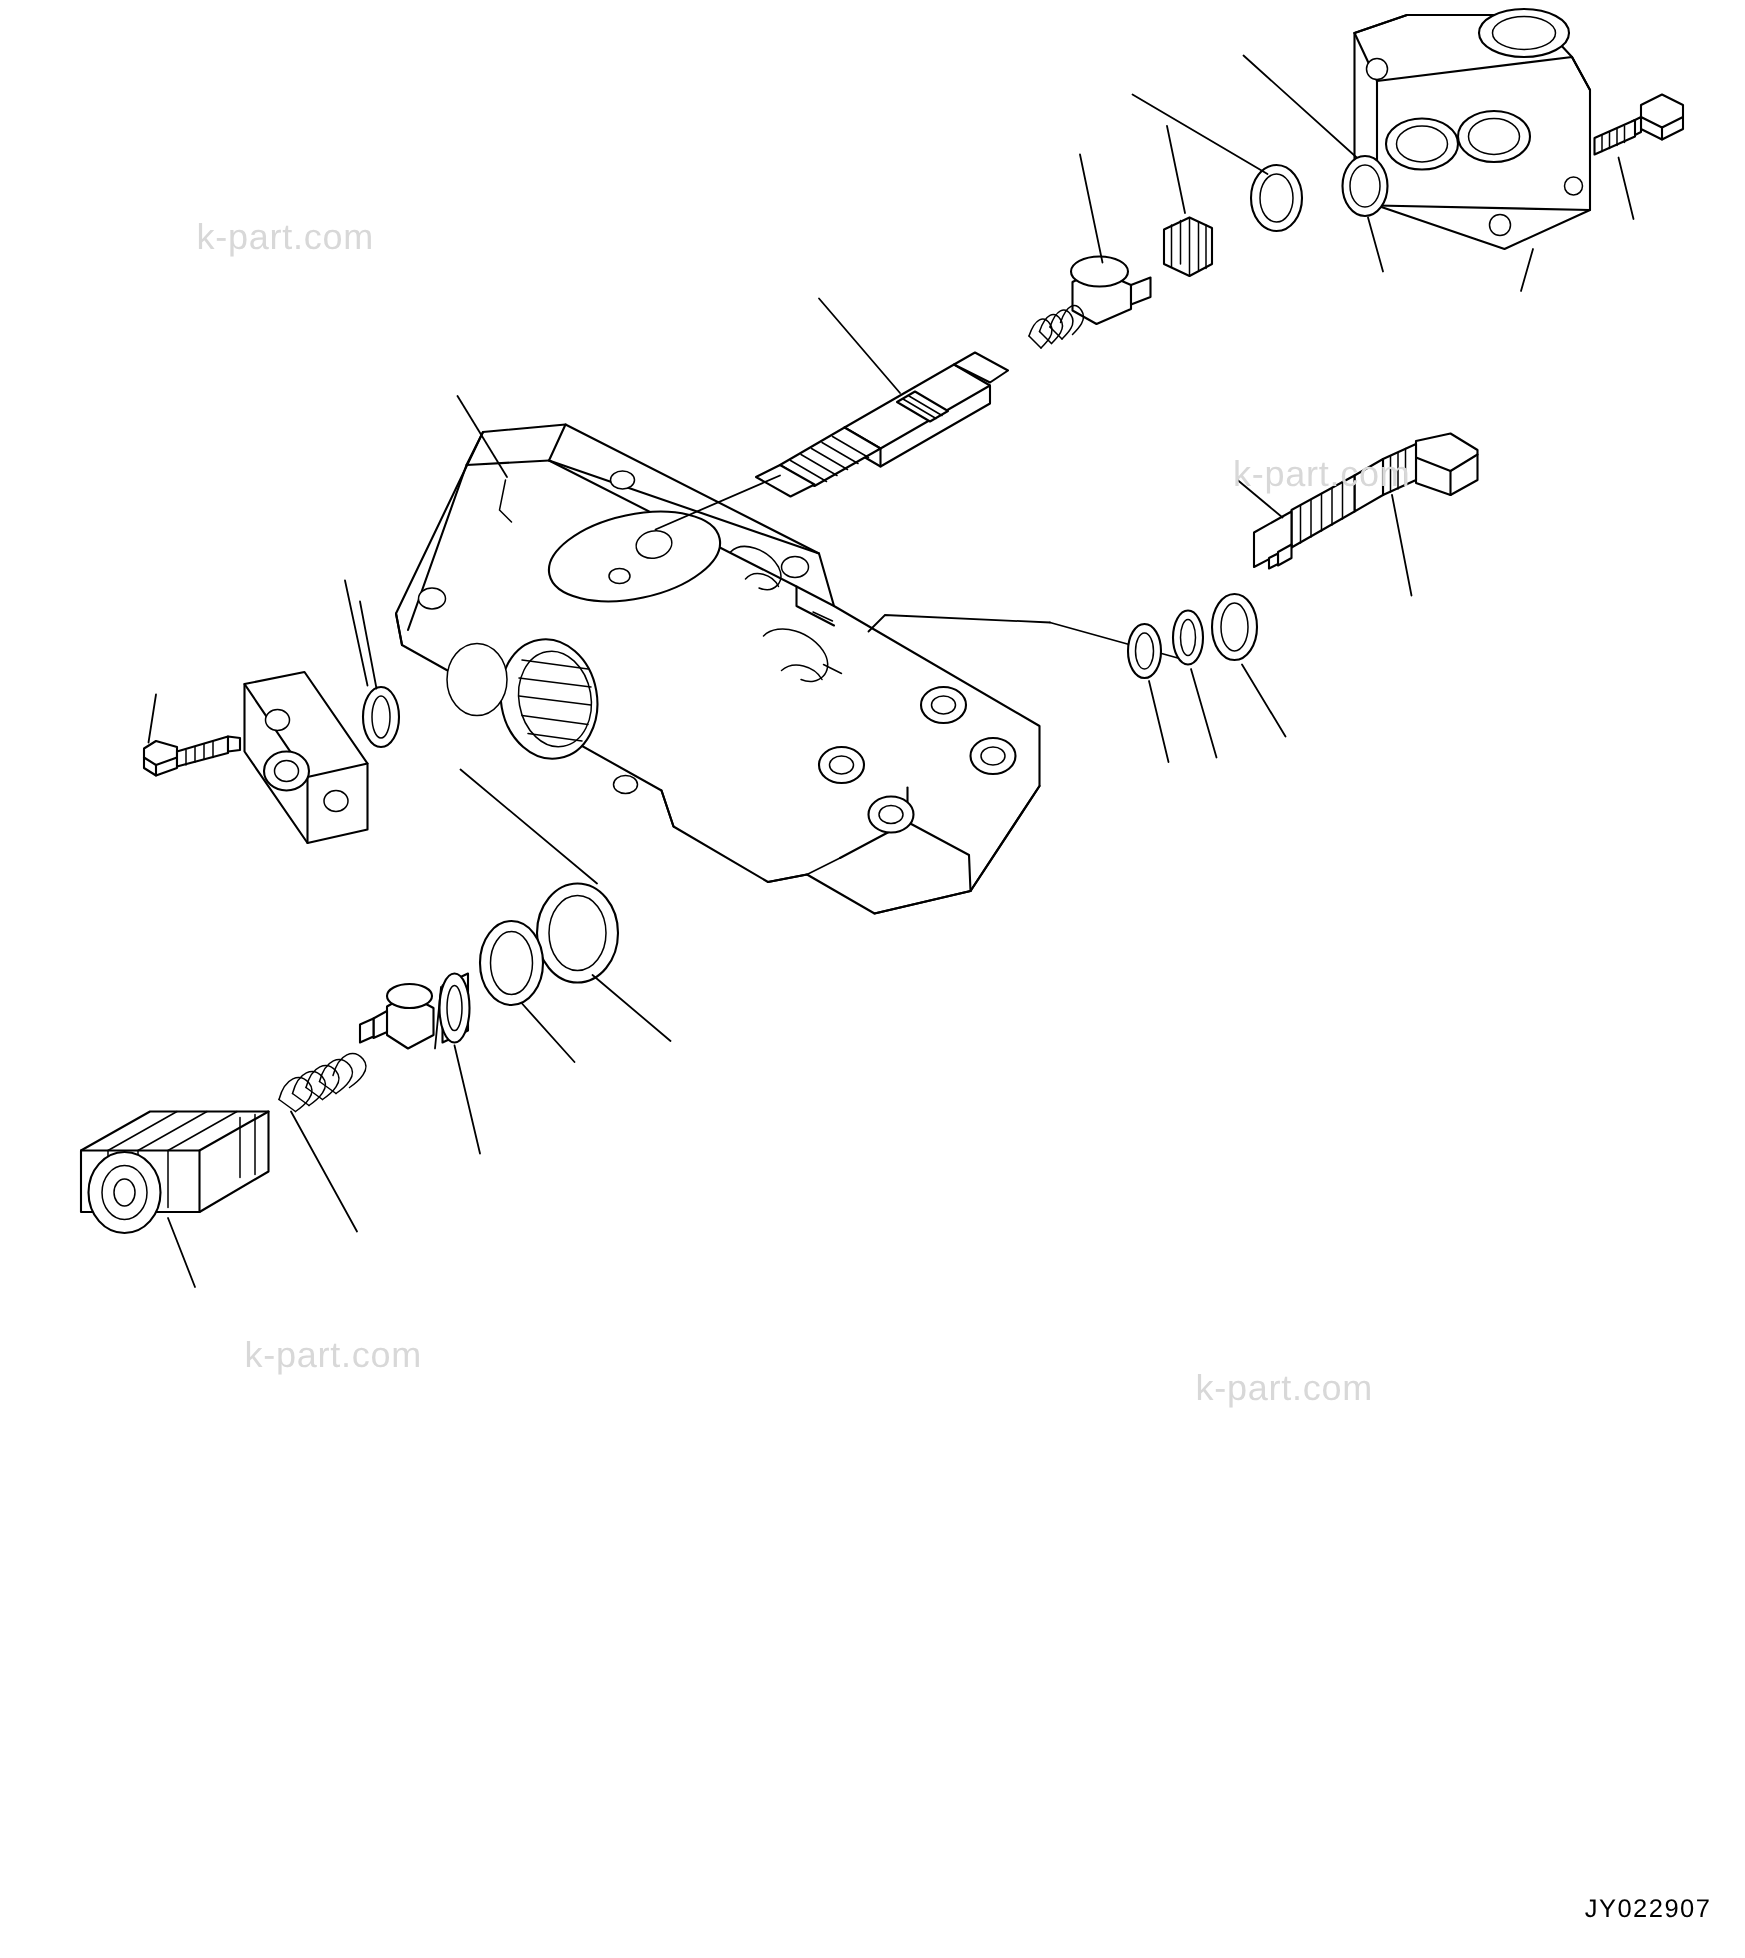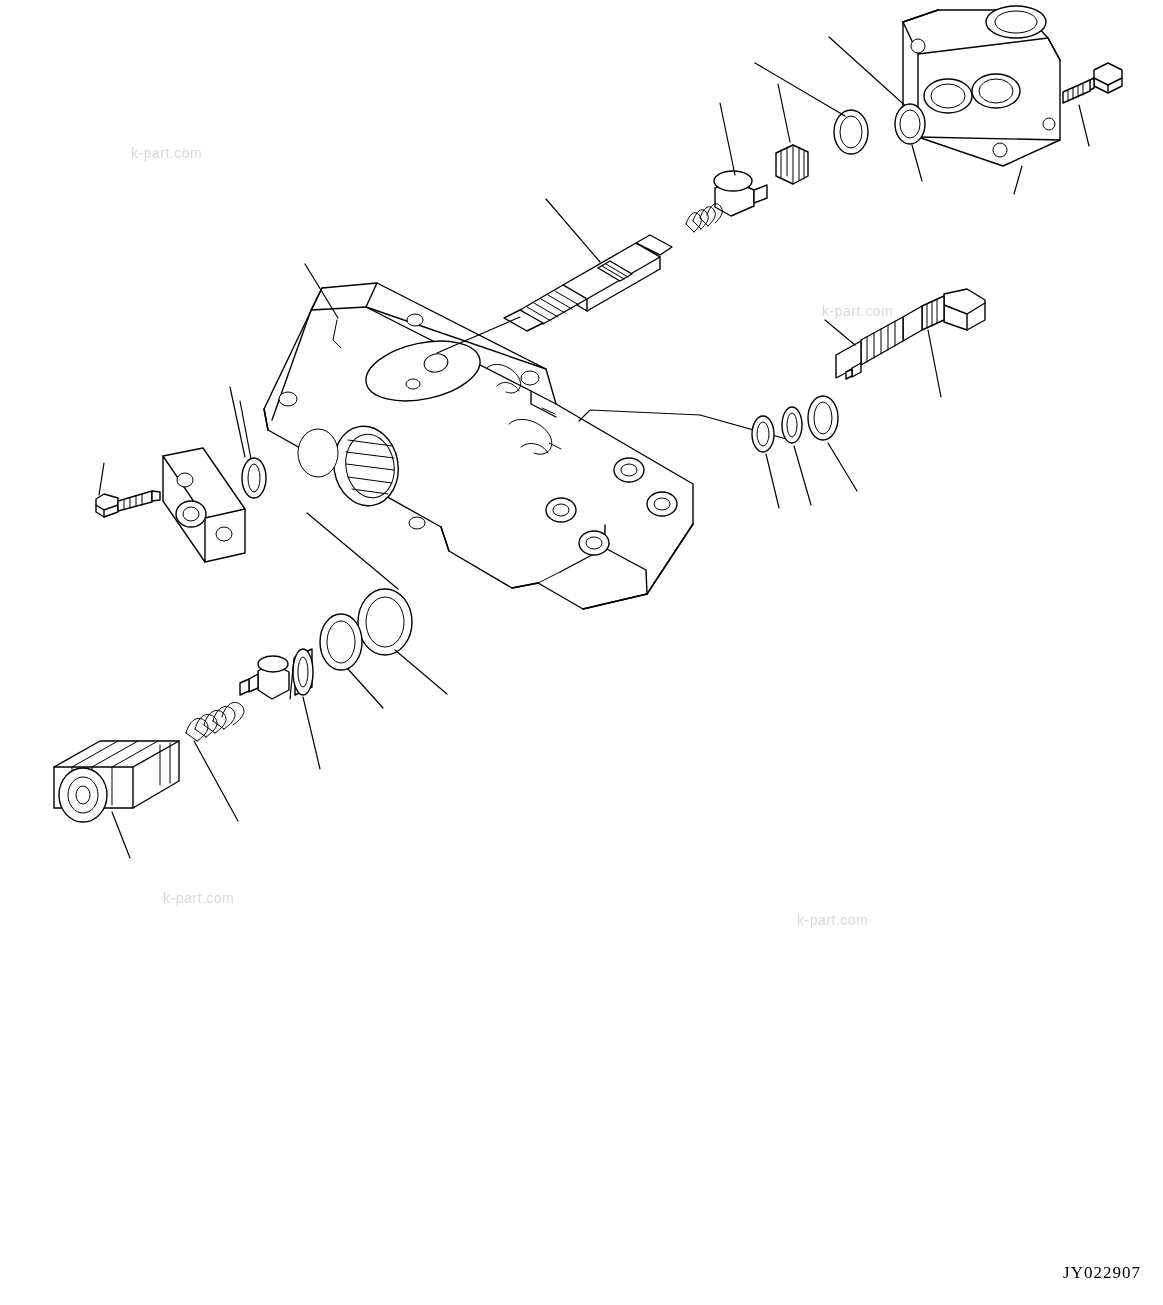--- a/index.html
+++ b/index.html
@@ -20,32 +20,32 @@
   #diagram-svg {
     position: absolute;
     left: 0;
     top: 0;
     width: 1163px;
     height: 1305px;
   }
   .wm {
     position: absolute;
     color: #d8d8d8;
-    font-size: 14px;
+    font-size: 24px;
     font-family: "Liberation Sans", sans-serif;
     letter-spacing: 0.5px;
     white-space: nowrap;
     user-select: none;
     text-align: right;
   }
   #figure-code {
     position: absolute;
     right: 22px;
     bottom: 22px;
-    font-family: Liberation Serif, serif;
+    font-family: Liberation Sans, sans-serif;
     font-size: 17px;
     color: #000000;
     letter-spacing: 1px;
   }
   svg .ln {
     fill: none;
     stroke: #000000;
     stroke-width: 1.4;
     stroke-linecap: round;
     stroke-linejoin: round;

